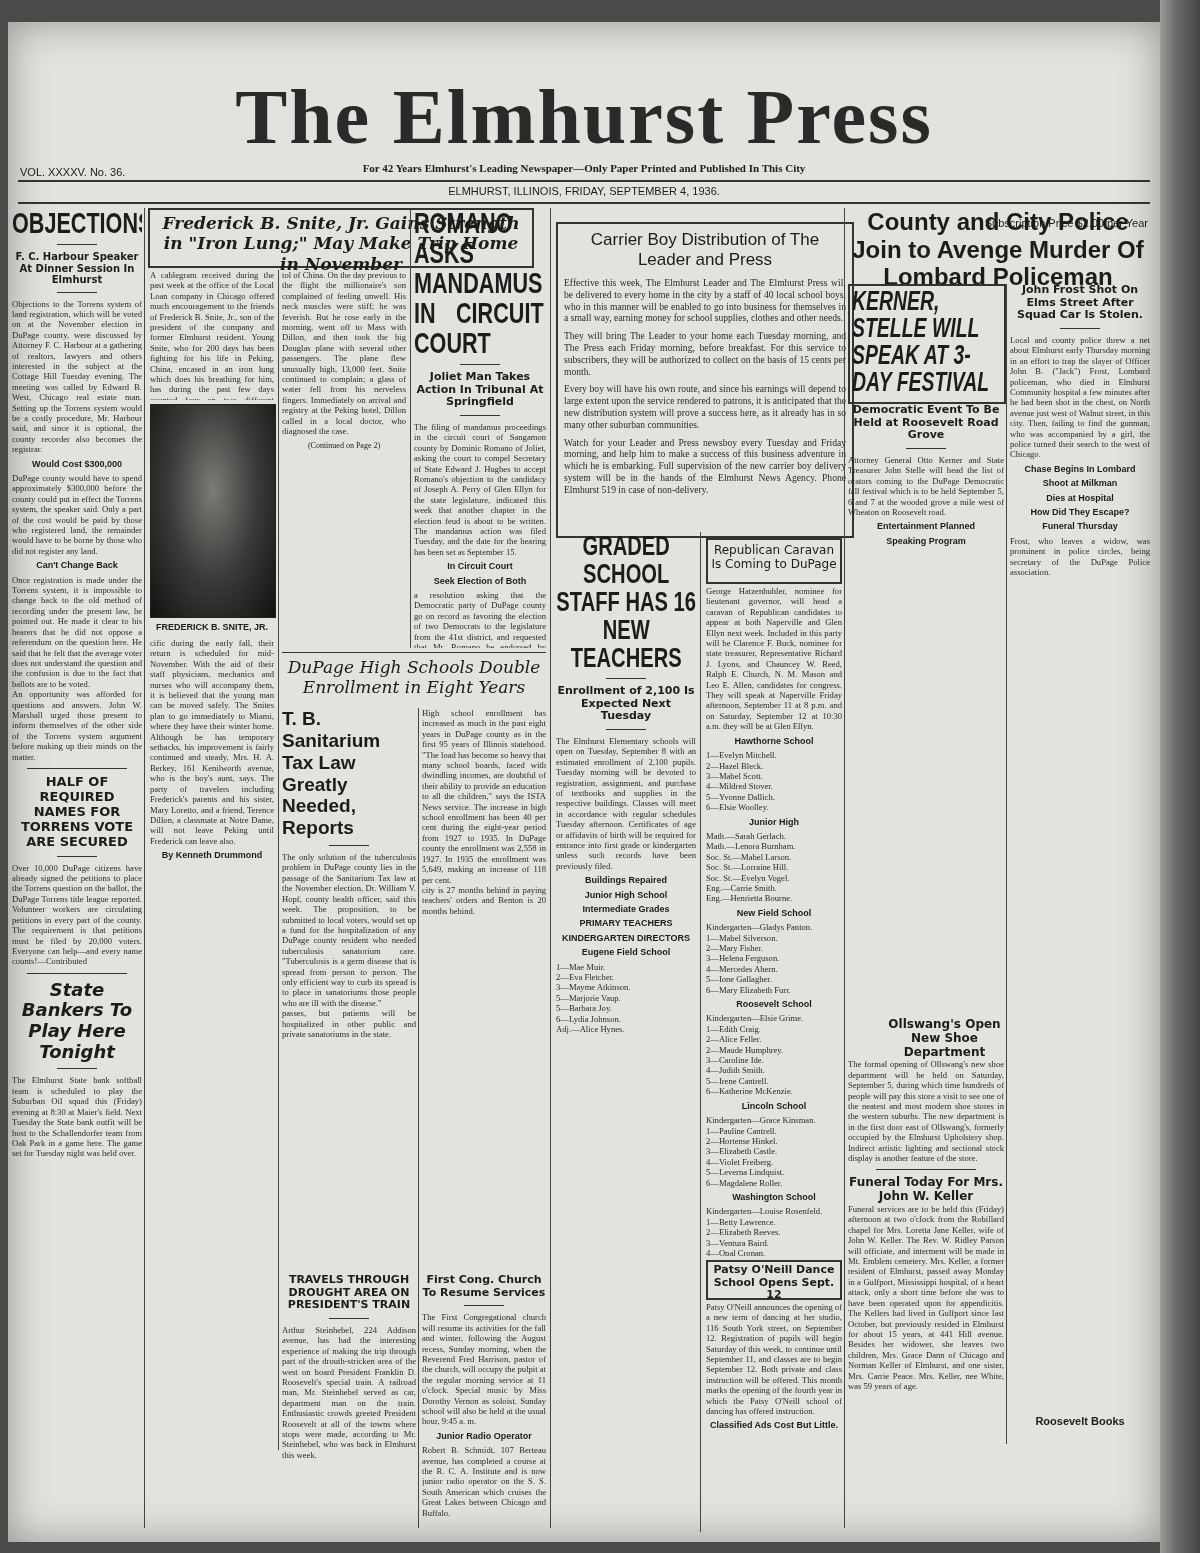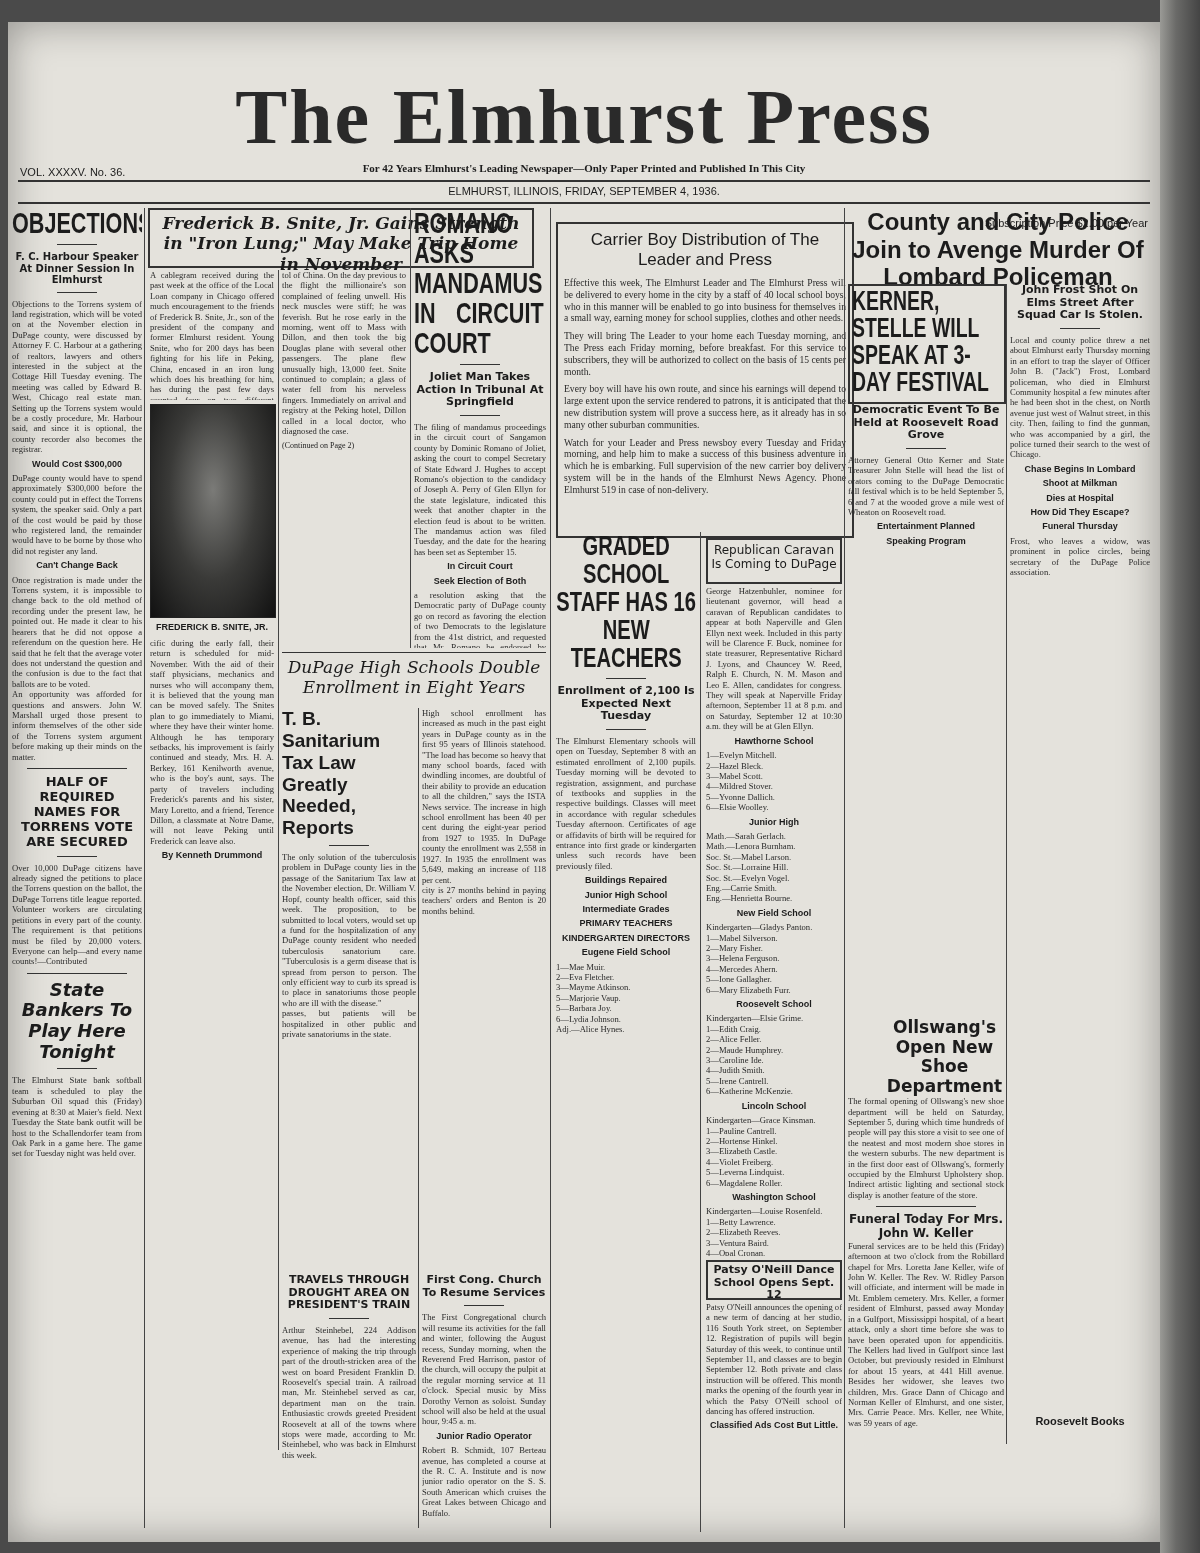--- a/index.html
+++ b/index.html
@@ -14,21 +14,21 @@
   .dateline .date{position:absolute;left:0;right:0;text-align:center;top:3px;}
   .dateline .sub{position:absolute;right:2px;top:3px;margin-top:32px;}
   .col{position:absolute;overflow:hidden;font-size:8.6px;line-height:10.4px;text-align:justify;}
   .rule-v{position:absolute;width:1px;background:#444;}
   .hd-cond{font-family:"Liberation Sans",sans-serif;font-weight:bold;transform:scaleX(.72);transform-origin:left top;white-space:nowrap;line-height:1.0;}
   .hd-sans{font-family:"DejaVu Sans",sans-serif;font-weight:bold;text-align:center;line-height:1.15;}
   .hd-ital{font-family:"DejaVu Serif",serif;font-style:italic;font-weight:bold;text-align:center;line-height:1.2;}
   .box{position:absolute;border:2px solid #333;}
   .dash{width:40px;border-top:1px solid #333;margin:6px auto;}
   .body-text{font-size:8.6px;line-height:10.4px;text-align:justify;color:#2a2a2a;}
-  .center{}
+  .center{text-align:center;}
   .photo{position:absolute;background:radial-gradient(ellipse at 50% 40%,#7b7b78 0%,#3a3a38 50%,#111 100%);border:1px solid #222;}
   .caption{position:absolute;font-family:"Liberation Sans",sans-serif;font-weight:bold;font-size:9px;text-align:center;}
   .sub-hd{font-family:"Liberation Sans",sans-serif;font-weight:bold;font-size:9px;text-align:center;margin:4px 0;}
 </style>
 </head>
 <body>
 
 <div class="page">
 
   <div class="masthead">
@@ -99,21 +99,21 @@
     <div class="body-text" style="font-size:9.6px;line-height:11.8px;margin-top:8px;">Effective this week, The Elmhurst Leader and The Elmhurst Press will be delivered to every home in the city by a staff of 40 local school boys, who in this manner will be enabled to go into business for themselves in a small way, earning money for school supplies, clothes and other needs.</div>
     <div class="body-text" style="font-size:9.6px;line-height:11.8px;margin-top:6px;">They will bring The Leader to your home each Tuesday morning, and The Press each Friday morning, before breakfast. For this service to subscribers, they will be authorized to collect on the basis of 15 cents per month.</div>
     <div class="body-text" style="font-size:9.6px;line-height:11.8px;margin-top:6px;">Every boy will have his own route, and since his earnings will depend to large extent upon the service rendered to patrons, it is anticipated that the new distribution system will prove a success here, as it already has in so many other suburban communities.</div>
     <div class="body-text" style="font-size:9.6px;line-height:11.8px;margin-top:6px;">Watch for your Leader and Press newsboy every Tuesday and Friday morning, and help him to make a success of this business adventure in which he is embarking. Full supervision of the new carrier boy delivery system will be in the hands of the Elmhurst News Agency. Phone Elmhurst 519 in case of non-delivery.</div>
   </div>
   <div class="rule-v" style="left:836px;top:186px;height:1320px;"></div>
 
   <div style="position:absolute;left:840px;top:186px;width:300px;">
     <div class="hd-sans" style="font-size:24px;font-family:'Liberation Sans',sans-serif;">County and City Police Join to Avenge Murder Of Lombard Policeman</div>
   </div>
-  <div class="box" style="left:840px;top:262px;width:150px;height:112px;padding:2px;">
+  <div class="box" style="left:840px;top:262px;width:150px;height:112px;padding:2px;font-style:italic;">
     <div class="hd-cond" style="font-size:27px;white-space:normal;width:205px;">KERNER, STELLE WILL SPEAK AT 3-DAY FESTIVAL</div>
   </div>
   <div class="col" style="left:840px;top:382px;width:156px;height:610px;">
     <div class="hd-sans" style="font-size:11px;">Democratic Event To Be Held at Roosevelt Road Grove</div>
     <div class="dash"></div>
     <div class="body-text">Attorney General Otto Kerner and State Treasurer John Stelle will head the list of orators coming to the DuPage Democratic fall festival which is to be held September 5, 6 and 7 at the wooded grove a mile west of Wheaton on Roosevelt road.</div>
     <div class="sub-hd">Entertainment Planned</div>
     <div class="sub-hd">Speaking Program</div>
   </div>
   <div class="rule-v" style="left:998px;top:262px;height:1160px;"></div>
@@ -221,21 +221,21 @@
 
   <div class="box" style="left:698px;top:1238px;width:132px;height:36px;">
     <div class="hd-sans" style="font-size:11px;padding-top:2px;">Patsy O'Neill Dance School Opens Sept. 12</div>
   </div>
   <div class="col" style="left:698px;top:1280px;width:136px;height:230px;">
     <div class="body-text">Patsy O'Neill announces the opening of a new term of dancing at her studio, 116 South York street, on September 12. Registration of pupils will begin Saturday of this week, to continue until September 11, and classes are to begin September 12. Both private and class instruction will be offered. This month marks the opening of the fourth year in which the Patsy O'Neill school of dancing has offered instruction.</div>
     <div class="sub-hd">Classified Ads Cost But Little.</div>
   </div>
 
   <div class="col" style="left:840px;top:996px;width:156px;height:510px;">
-    <div class="hd-sans" style="font-size:17px;margin-left:37px;">Ollswang's Open New Shoe Department</div>
+    <div class="hd-sans" style="font-size:12px;margin-left:37px;">Ollswang's Open New Shoe Department</div>
     <div class="body-text">The formal opening of Ollswang's new shoe department will be held on Saturday, September 5, during which time hundreds of people will pay this store a visit to see one of the neatest and most modern shoe stores in the western suburbs. The new department is in the first door east of Ollswang's, formerly occupied by the Elmhurst Upholstery shop. Indirect artistic lighting and sectional stock display is another feature of the store.</div>
     <div class="dash" style="width:100px;"></div>
     <div class="hd-sans" style="font-size:12px;">Funeral Today For Mrs. John W. Keller</div>
     <div class="body-text">Funeral services are to be held this (Friday) afternoon at two o'clock from the Robillard chapel for Mrs. Loretta Jane Keller, wife of John W. Keller. The Rev. W. Ridley Parson will officiate, and interment will be made in Mt. Emblem cemetery. Mrs. Keller, a former resident of Elmhurst, passed away Monday in a Gulfport, Mississippi hospital, of a heart attack, only a short time before she was to have been operated upon for appendicitis. The Kellers had lived in Gulfport since last October, but previously resided in Elmhurst for about 15 years, at 441 Hill avenue. Besides her widower, she leaves two children, Mrs. Grace Dann of Chicago and Norman Keller of Elmhurst, and one sister, Mrs. Carrie Peace. Mrs. Keller, nee White, was 59 years of age.</div>
   </div>
 
   <div class="col" style="left:1002px;top:1390px;width:140px;height:110px;">
     <div class="sub-hd" style="font-size:11px;">Roosevelt Books</div>
   </div>
 

